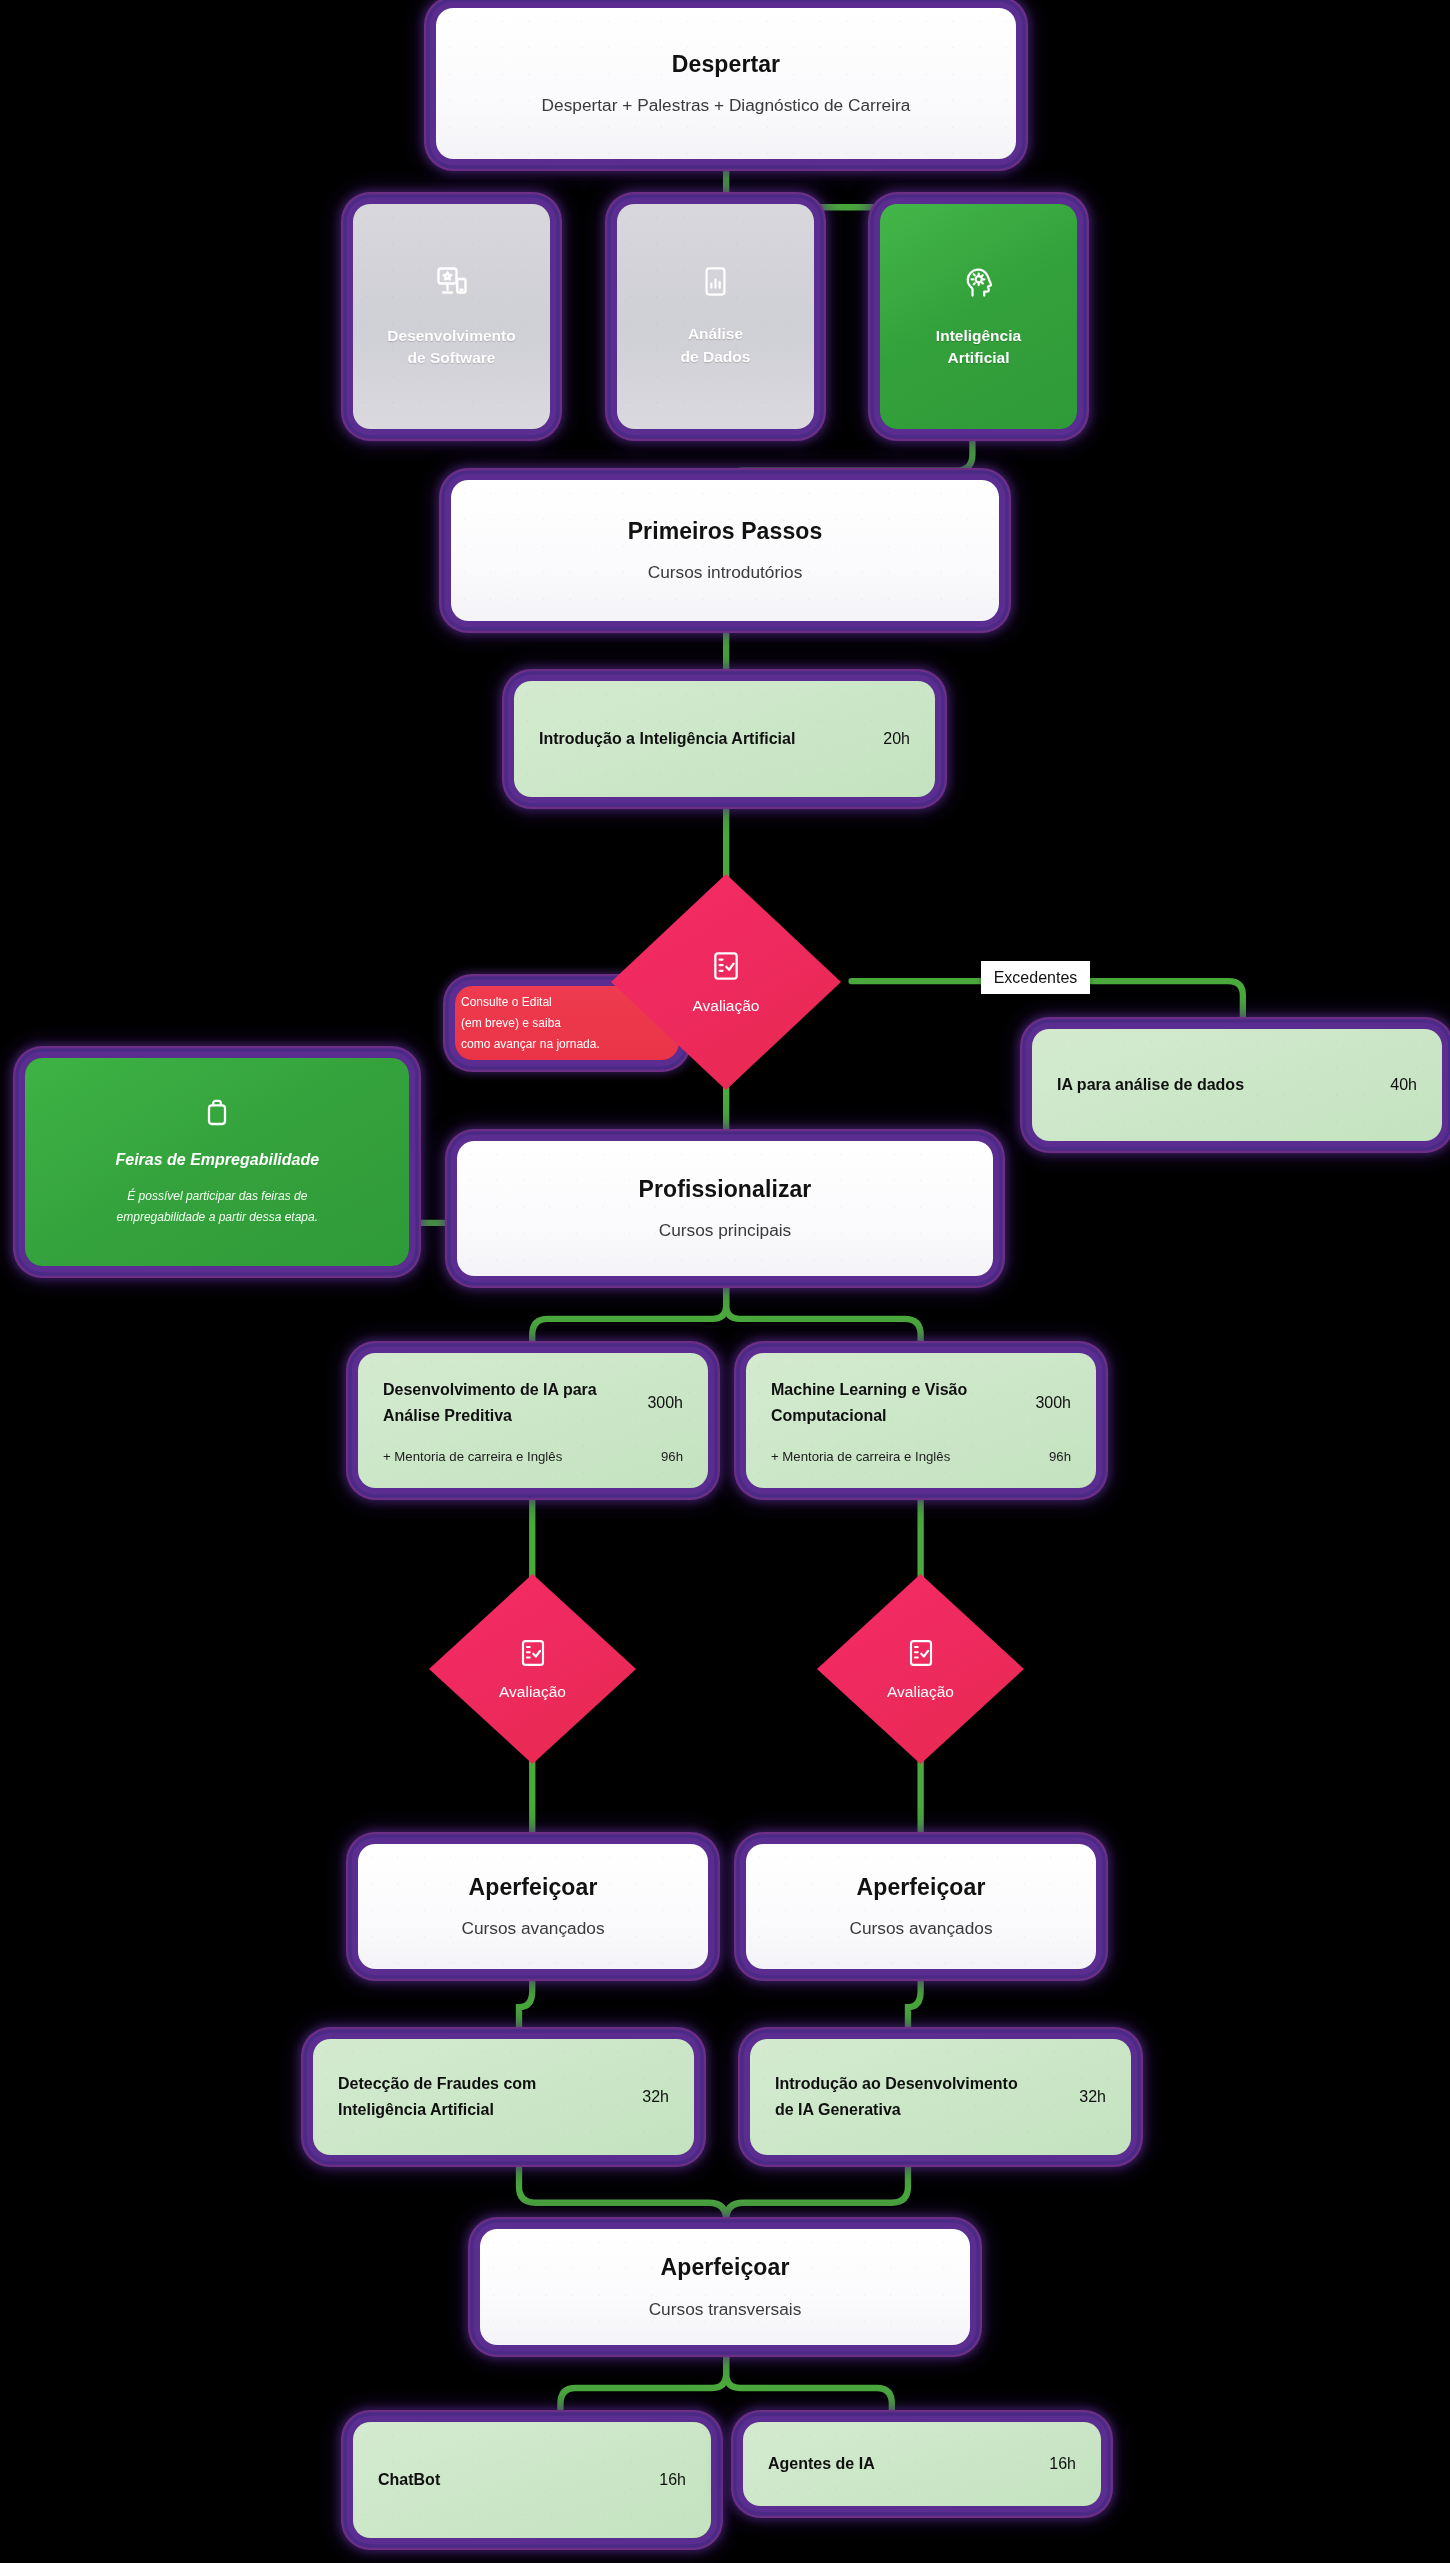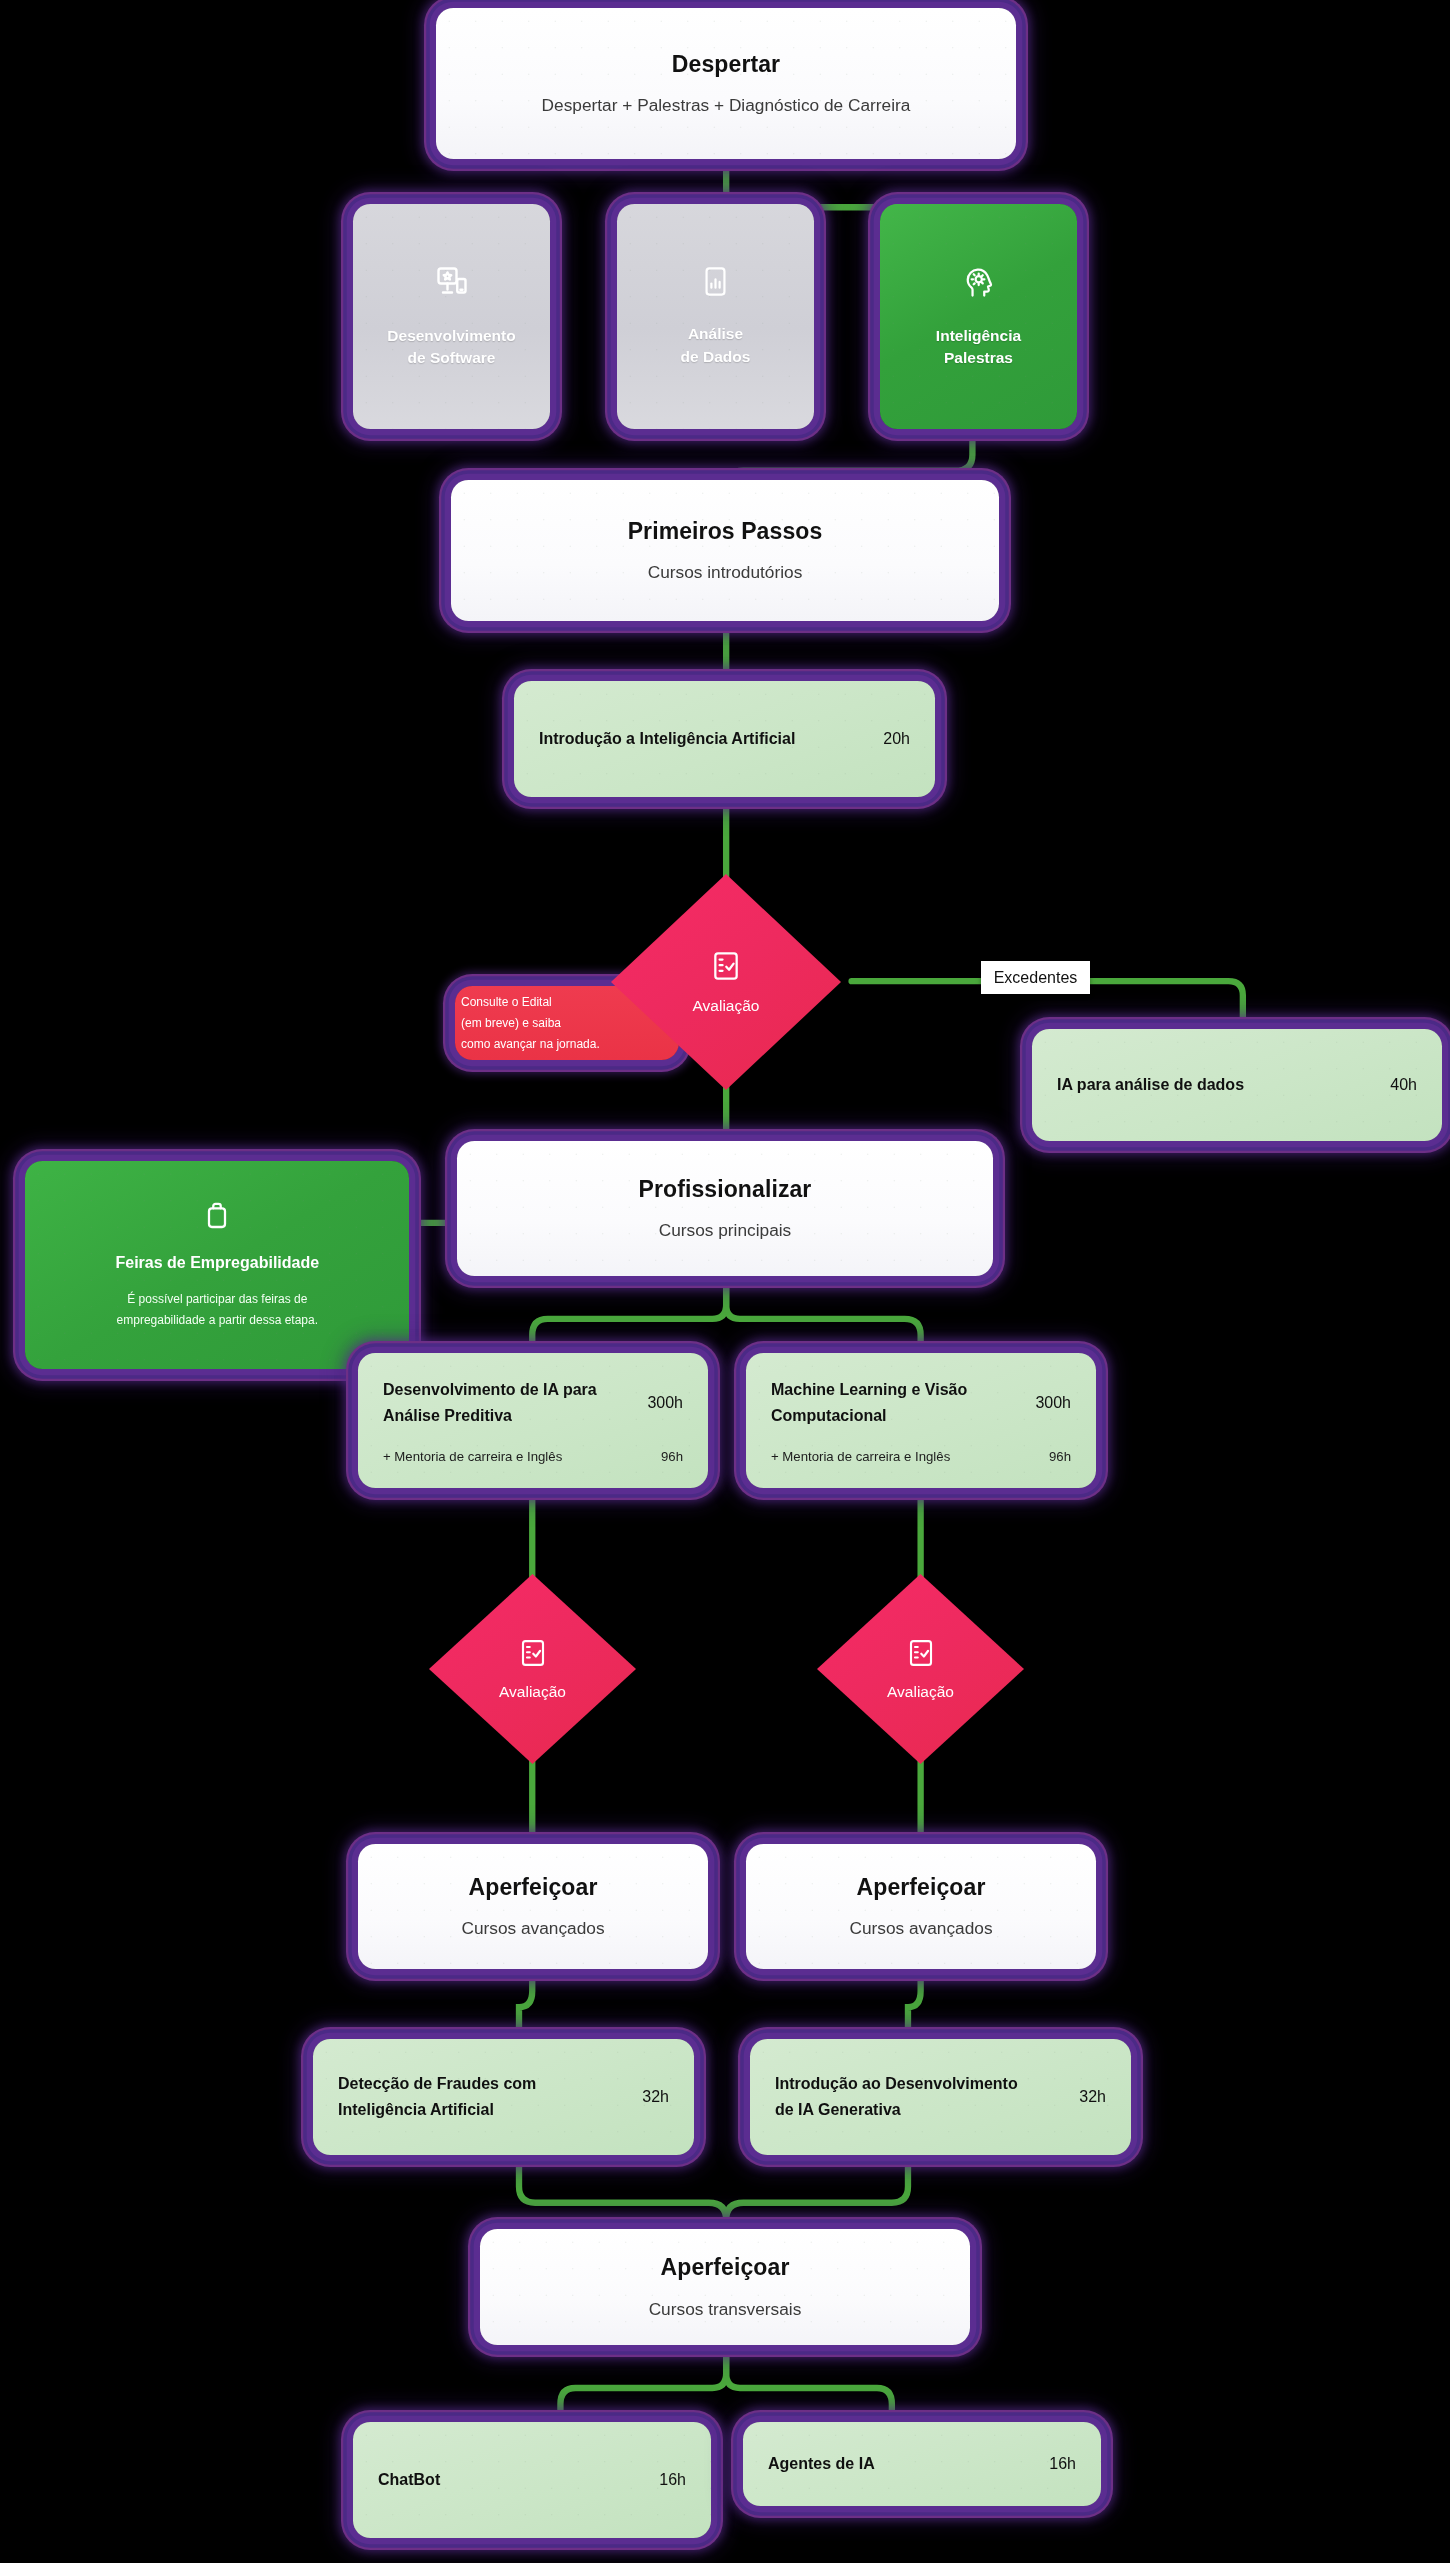--- a/index.html
+++ b/index.html
@@ -323,21 +323,21 @@
       <div class="dotgrid"></div>
       <span class="cat-icon">
         <svg class="icon" width="36" height="36" viewBox="0 0 24 24" fill="none" stroke="#ffffff" stroke-width="1.5" stroke-linecap="round" stroke-linejoin="round">
           <path d="M15.5 21v-2.6h1.8c.9 0 1.4-.6 1.2-1.4l-.5-2 1.4-.5c.6-.25.8-.9.4-1.4C18.6 10.9 18.4 9 17.4 7.3 16.1 5 13.7 3.5 11 3.7 7.4 3.9 4.6 6.8 4.5 10.4c-.05 2.1.9 4 2.4 5.2.5.4.8 1 .8 1.6V21"></path>
           <circle cx="11.8" cy="10.2" r="2.1"></circle>
           <path d="M11.8 7.3v-.9M11.8 14v-.9M14.7 10.2h.9M8 10.2h-.9M13.85 8.15l.64-.64M9.1 12.9l-.64.64M13.85 12.25l.64.64M9.1 7.5l-.64-.64"></path>
         </svg>
       </span>
       <div class="cat-label">
         <div>Inteligência</div>
-        <div>Palestras</div>
+        <div>Artificial</div>
       </div>
     </div>
   </div>
 
   <div class="node stage-card" style="left:443px; top:472px; width:564px; height:157px;">
     <div class="card">
       <div class="dotgrid"></div>
       <div class="stage-title">Primeiros Passos</div>
       <div class="stage-sub">Cursos introdutórios</div>
     </div>
@@ -379,21 +379,21 @@
   <div class="node course-card" style="left:1024px; top:1021px; width:426px; height:128px;">
     <div class="card">
       <div class="dotgrid"></div>
       <div class="course-row">
         <span class="course-name">IA para análise de dados</span>
         <span class="course-hours">40h</span>
       </div>
     </div>
   </div>
 
-  <div class="node feiras" style="left:17.3px; top:1153px; width:400px; height:224px;">
+  <div class="node feiras" style="left:17.3px; top:1050px; width:400px; height:224px;font-style:italic;">
     <div class="card">
       <div class="dotgrid"></div>
       <span class="feiras-icon">
         <svg class="icon" width="32" height="32" viewBox="0 0 24 24" fill="none" stroke="#ffffff" stroke-width="1.7" stroke-linecap="round" stroke-linejoin="round">
           <rect x="6" y="7" width="12" height="14" rx="2.2"></rect>
           <path d="M9.2 7V5.3c0-.9.7-1.6 1.6-1.6h2.4c.9 0 1.6.7 1.6 1.6V7"></path>
         </svg>
       </span>
       <div class="feiras-title">Feiras de Empregabilidade</div>
       <div class="feiras-desc">

